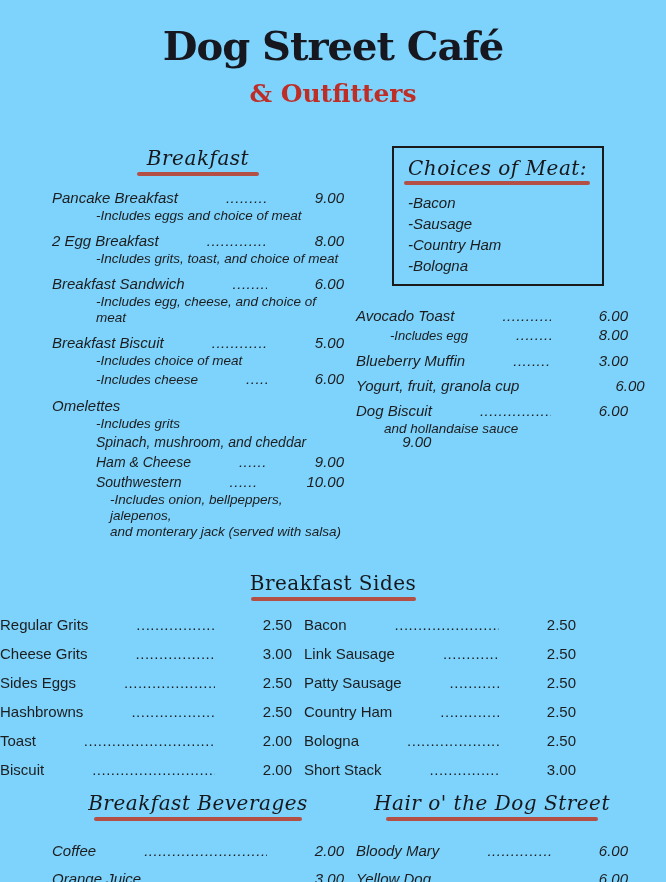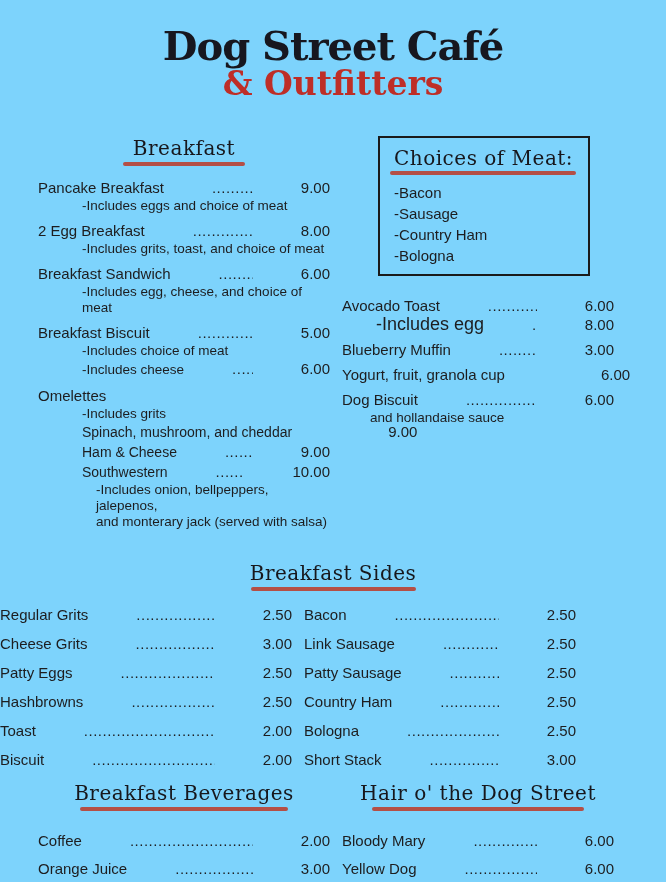--- a/index.html
+++ b/index.html
@@ -10,34 +10,34 @@
     position:relative; overflow:hidden;
   }
   
   .header { text-align:center; padding-top:24px; }
   .title {
     font-family:"DejaVu Serif", serif; font-weight:bold;
     font-size:40px; line-height:44px; letter-spacing:-1px; color:#17171f;
   }
   .subtitle {
     font-family:"DejaVu Serif", serif; font-weight:bold;
-    font-size:33px; line-height:29px; color:#be2e27; margin-top:1px;
+    font-size:25px; line-height:29px; color:#be2e27; margin-top:11px;
   }
   
   .sec-head {
     font-family:"DejaVu Serif", serif; font-size:20px; letter-spacing:0.5px;
     color:#17171c; text-align:center; line-height:24px;
   }
   .underline { height:4px; background:#b44f46; border-radius:2px; margin:2px auto 0; }
   .u-breakfast { width:122px; }
   .u-sides { width:165px; }
   .u-bev { width:208px; }
   .u-hair { width:212px; }
   
-  .cols { display:flex; padding-left:38px; }
+  .cols { display:flex; padding-left:52px;font-style:italic; }
   .col-left { width:292px; }
   .col-right { width:272px; margin-left:12px; }
   .sec1 { margin-top:38px; }
   .col-left .head-wrap { margin-bottom:12px; }
   
   .mrow { display:flex; align-items:baseline; line-height:19px; font-size:15px;gap:48px; }
   .mrow .dots { flex:1; overflow:hidden; white-space:nowrap; }
   .mrow .dots::after {
     content:"......................................................................................................................................................";
     letter-spacing:0.5px;
@@ -165,21 +165,21 @@
       </div>
 
       <div class="rcol-items">
         <div class="rgap">
           <div class="mrow">
             <span class="nm">Avocado Toast</span>
             <span class="dots"></span>
             <span class="price">6.00</span>
           </div>
           <div class="mrow indent34">
-            <span class="nm" style="font-size:18px">-Includes egg</span>
+            <span class="nm" style="font-size:13px">-Includes egg</span>
             <span class="dots"></span>
             <span class="price">8.00</span>
           </div>
         </div>
         <div class="mrow rgap">
           <span class="nm">Blueberry Muffin</span>
           <span class="dots"></span>
           <span class="price">3.00</span>
         </div>
         <div class="mrow rgap">
@@ -210,21 +210,21 @@
           <span class="nm">Regular Grits</span>
           <span class="dots"></span>
           <span class="price">2.50</span>
         </div>
       <div class="mrow srow">
           <span class="nm">Cheese Grits</span>
           <span class="dots"></span>
           <span class="price">3.00</span>
         </div>
       <div class="mrow srow">
-          <span class="nm">Patty Eggs</span>
+          <span class="nm">Sides Eggs</span>
           <span class="dots"></span>
           <span class="price">2.50</span>
         </div>
       <div class="mrow srow">
           <span class="nm">Hashbrowns</span>
           <span class="dots"></span>
           <span class="price">2.50</span>
         </div>
       <div class="mrow srow">
           <span class="nm">Toast</span>

